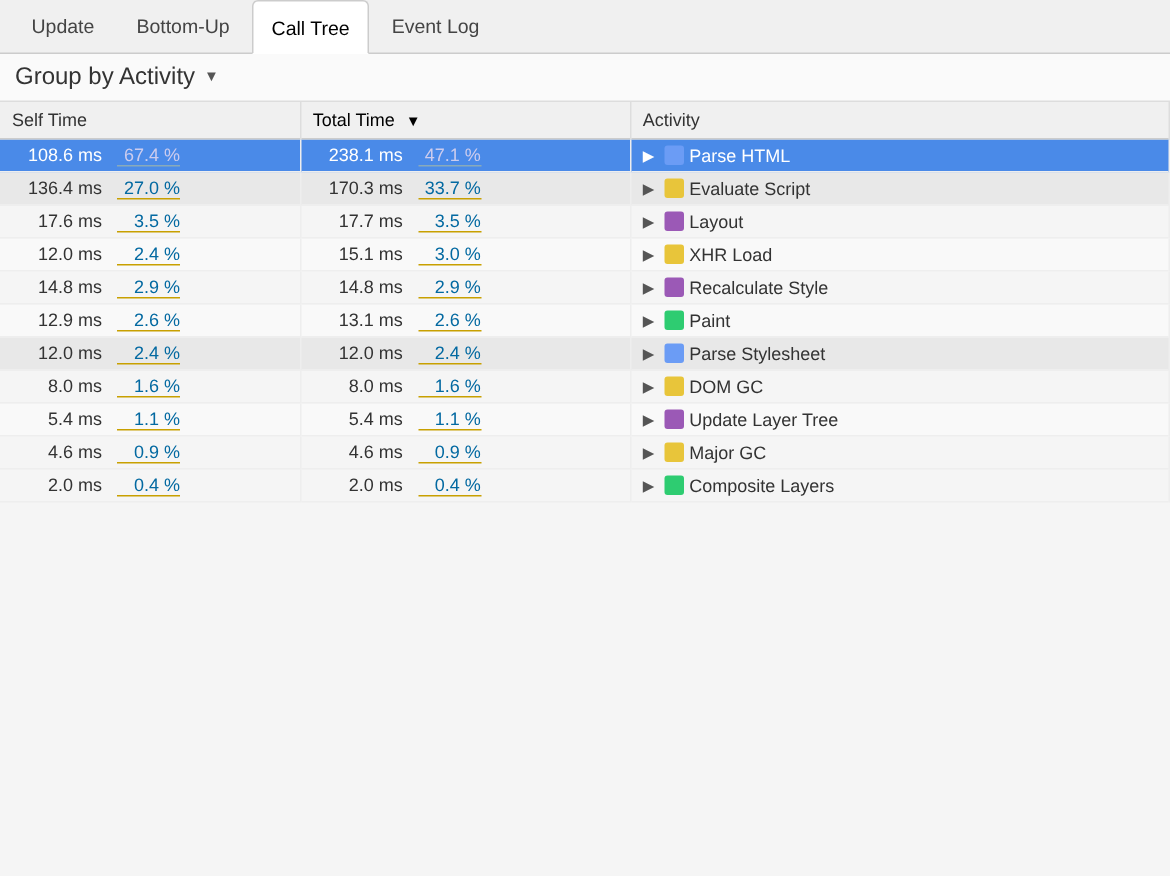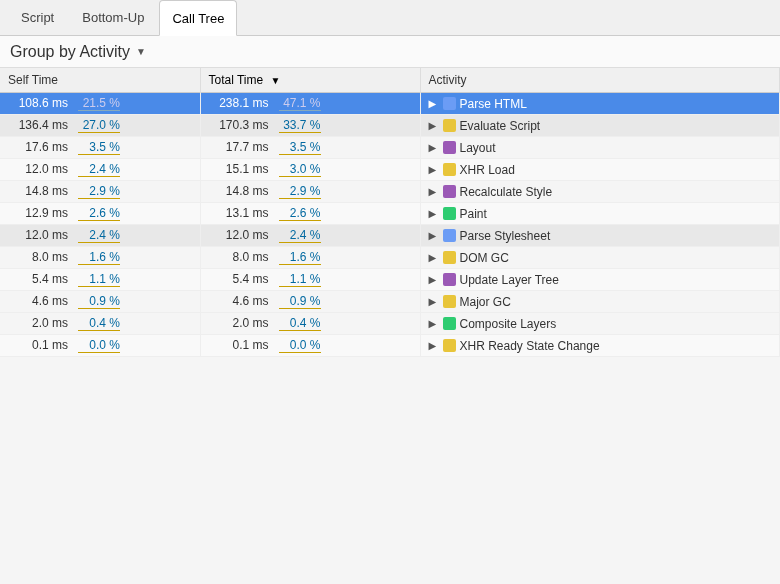--- a/index.html
+++ b/index.html
@@ -163,23 +163,24 @@
     }
     tr.highlighted .activity-name {
       font-weight: 500;
       color: #fff;
     }
   </style>
 </head>
 <body>
 
 <div class="tab-bar">
-  <div class="tab" id="tab-0">Script</div>
+  <div class="tab" id="tab-0">Update</div>
   <div class="tab" id="tab-1">Bottom-Up</div>
   <div class="tab active" id="tab-2">Call Tree</div>
+  <div class="tab" id="tab-3">Event Log</div>
 </div>
 
 <div class="group-bar">
   <span class="group-label">Group by Activity</span>
   <span class="dropdown-arrow">▼</span>
 </div>
 
 <div class="table-container">
   <table>
     <thead>
@@ -194,21 +195,21 @@
         <th>
           <span>Activity</span>
         </th>
       </tr>
     </thead>
     <tbody id="table-body">
     <tr class="highlighted">
       <td>
         <span class="time-val">108.6 ms</span>
         &nbsp;
-        <span class="pct-val">21.5 %</span>
+        <span class="pct-val">67.4 %</span>
       </td>
       <td>
         <span class="time-val">238.1 ms</span>
         &nbsp;
         <span class="pct-val">47.1 %</span>
       </td>
       <td>
         <div class="activity-cell">
           <span class="expand-arrow">▶</span>
           <span class="color-box" style="background:#6b9cf5"></span>
@@ -396,37 +397,18 @@
       <td>
         <span class="time-val">2.0 ms</span>
         &nbsp;
         <span class="pct-val">0.4 %</span>
       </td>
       <td>
         <div class="activity-cell">
           <span class="expand-arrow">▶</span>
           <span class="color-box" style="background:#2ecc71"></span>
           <span class="activity-name">Composite Layers</span>
-        </div>
-      </td>
-    </tr>
-        <tr class="alt">
-      <td>
-        <span class="time-val">0.1 ms</span>
-        &nbsp;
-        <span class="pct-val">0.0 %</span>
-      </td>
-      <td>
-        <span class="time-val">0.1 ms</span>
-        &nbsp;
-        <span class="pct-val">0.0 %</span>
-      </td>
-      <td>
-        <div class="activity-cell">
-          <span class="expand-arrow">▶</span>
-          <span class="color-box" style="background:#e8c53a"></span>
-          <span class="activity-name">XHR Ready State Change</span>
         </div>
       </td>
     </tr>
       </tbody>
   </table>
 </div>
 
 </body></html>

